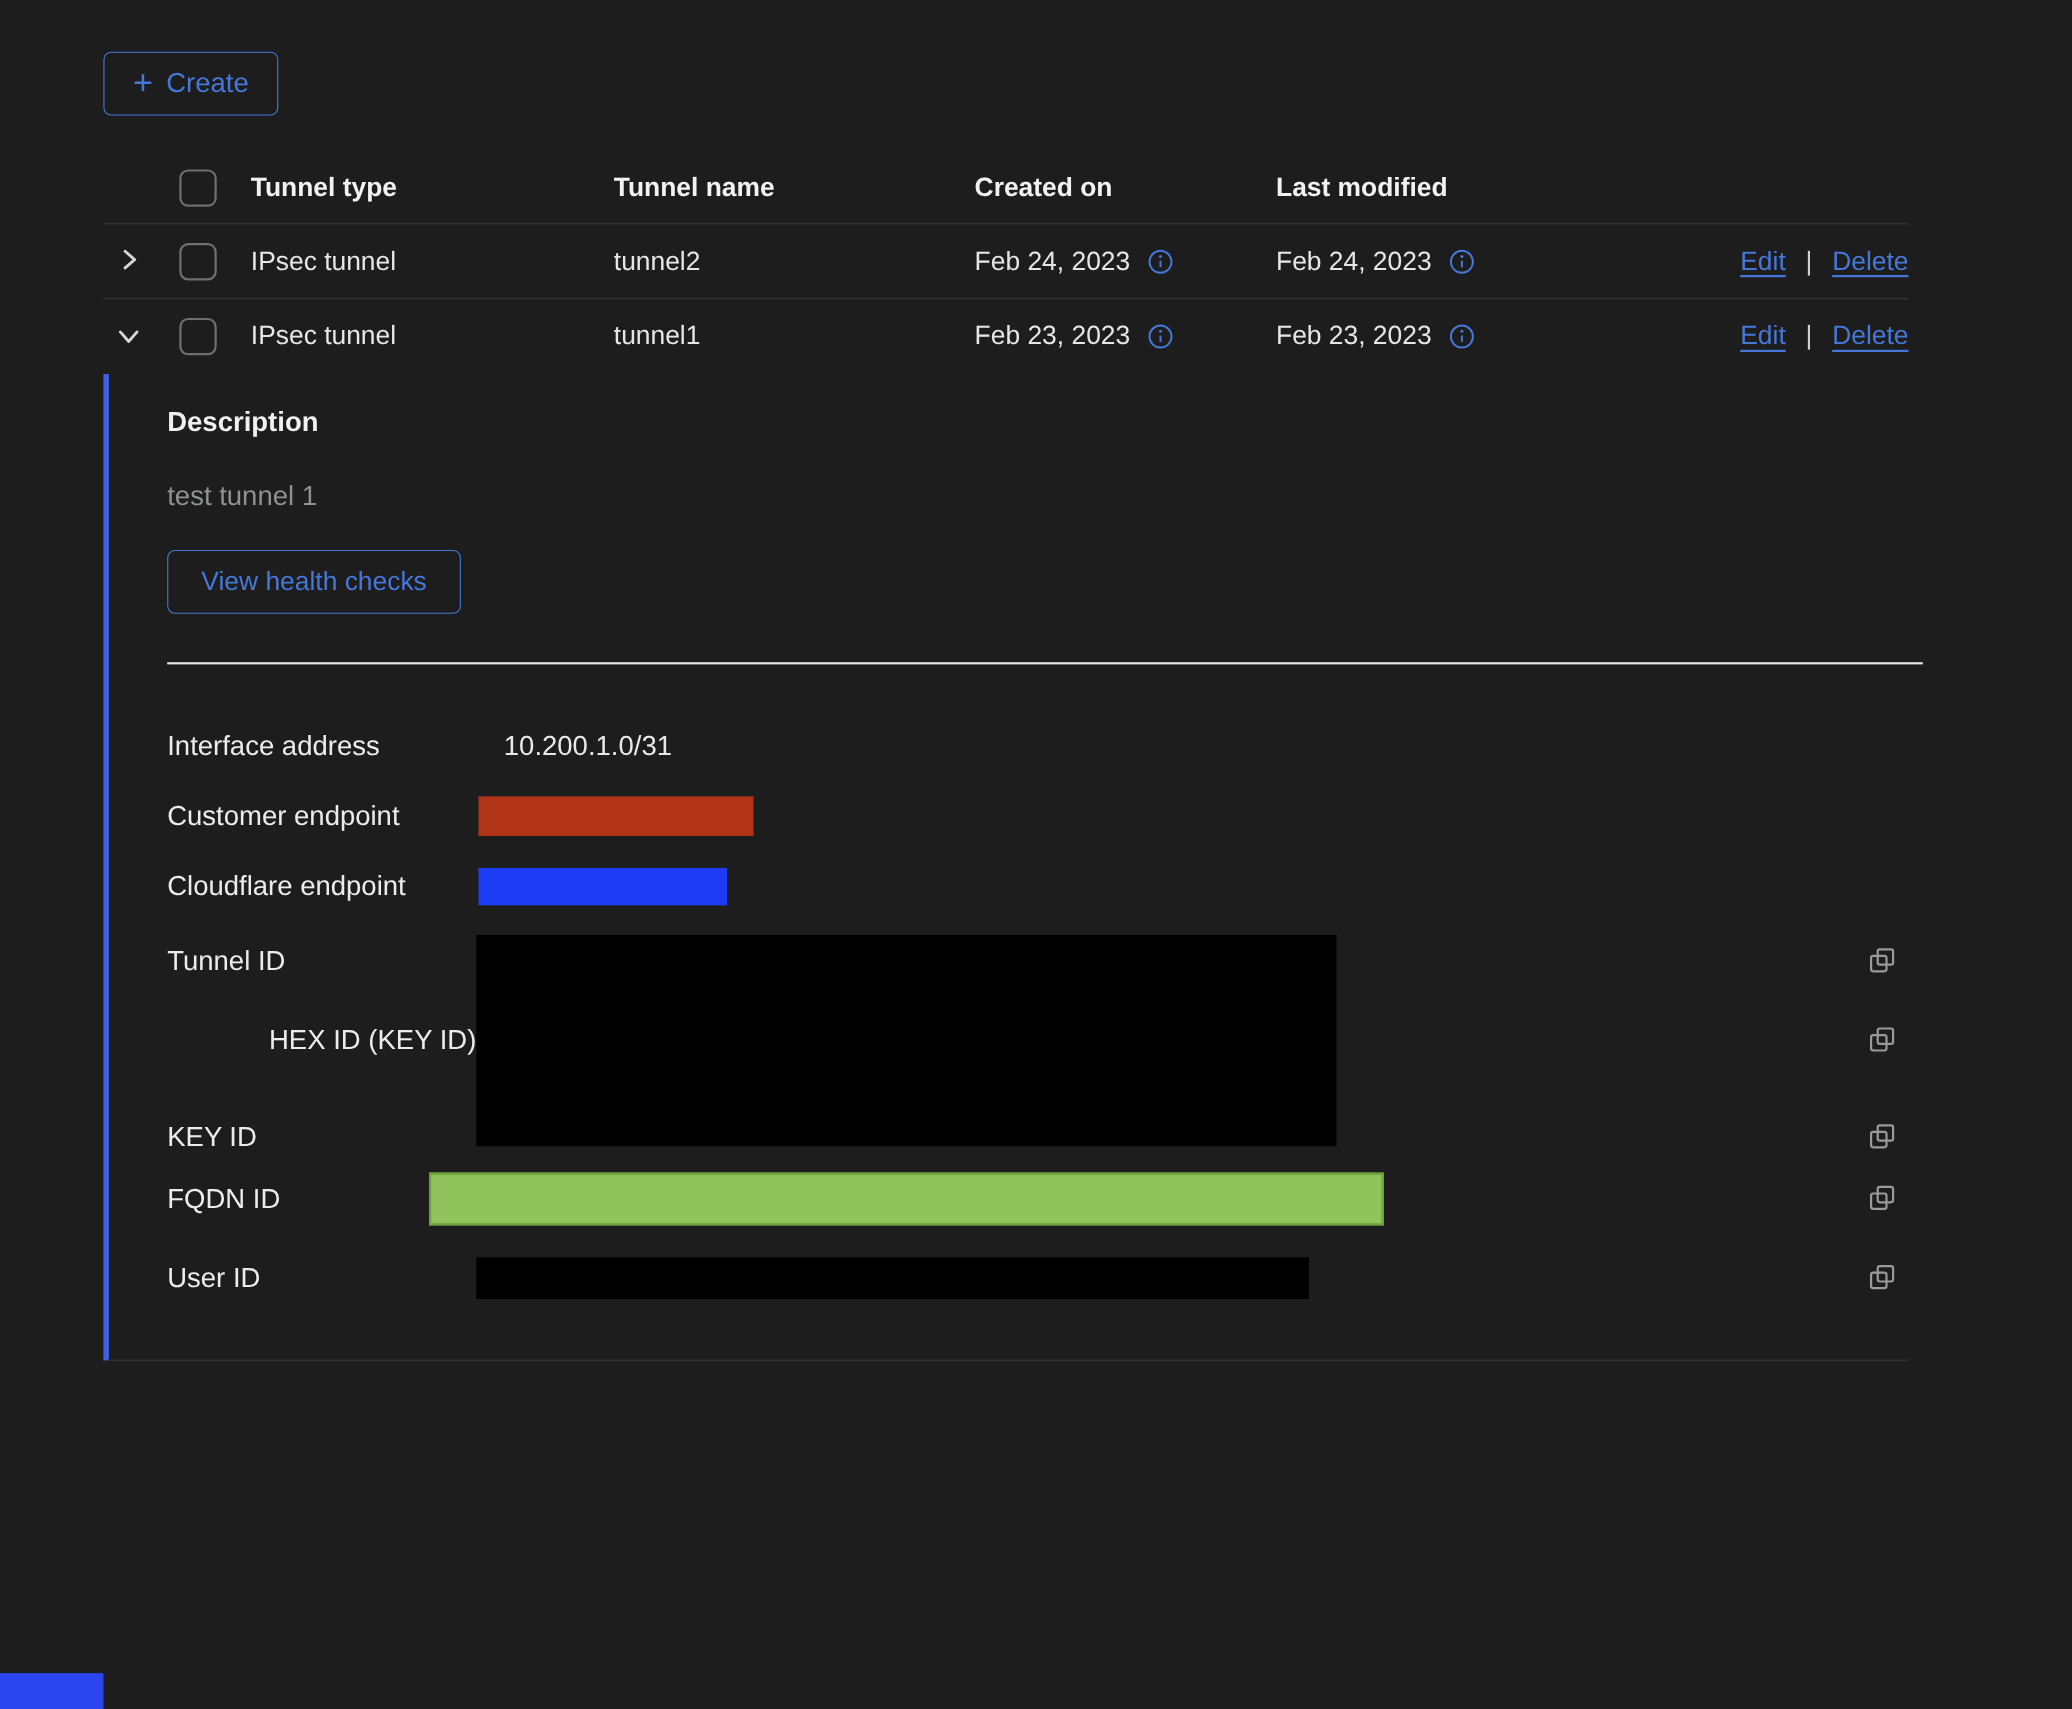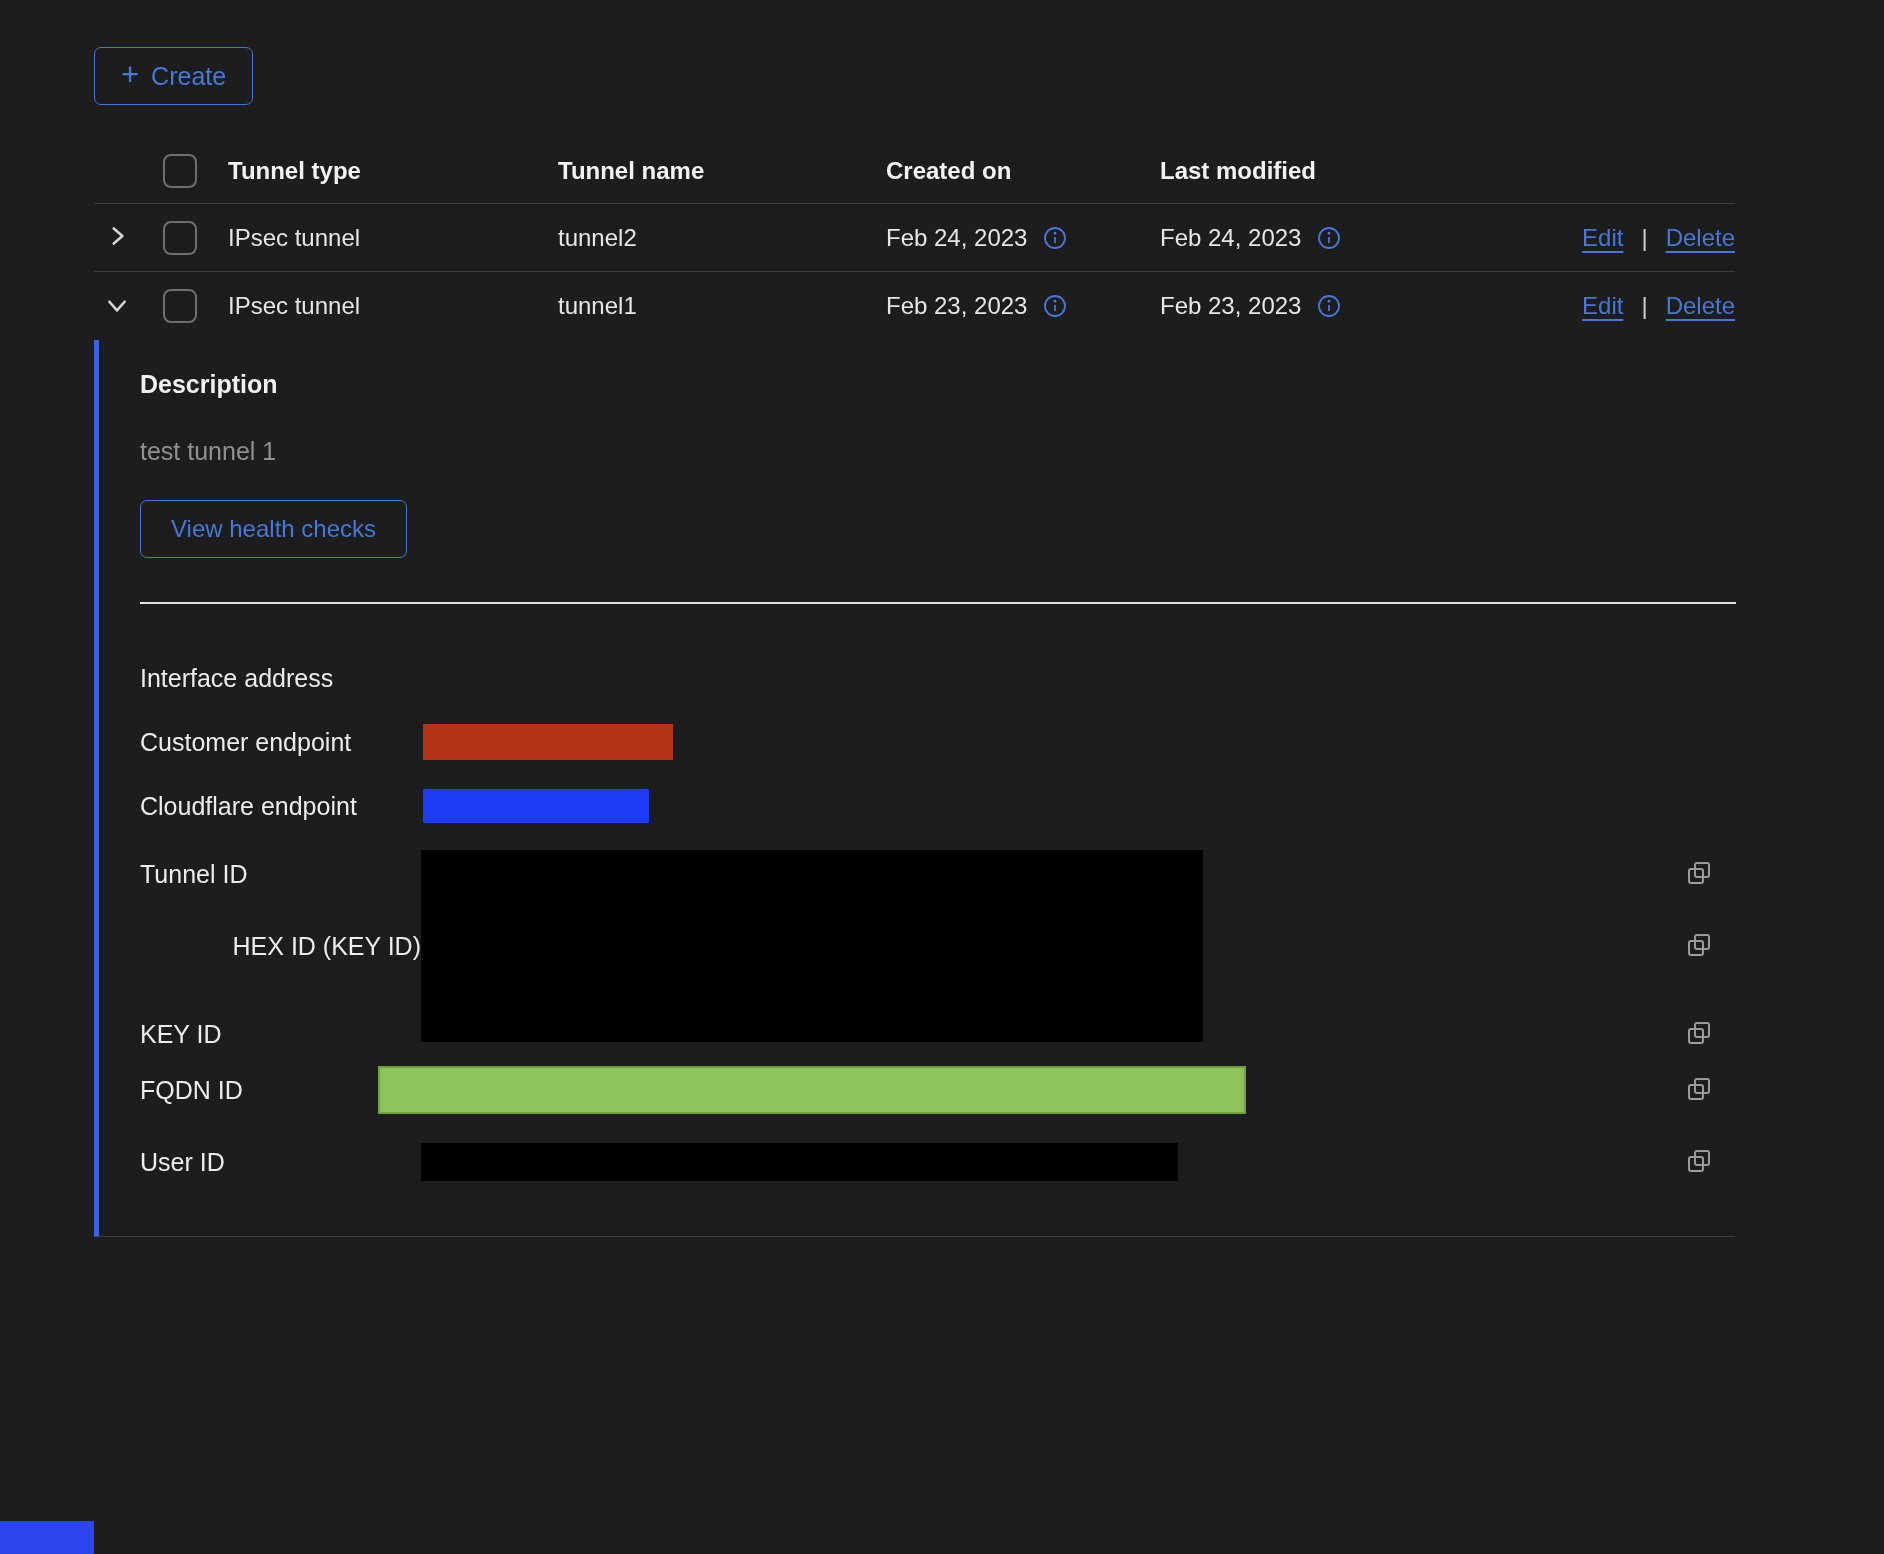--- a/index.html
+++ b/index.html
@@ -75,21 +75,21 @@
   }
   .pipe { color: #d0d0d0; font-size: 24px; margin: 0 8px; }
 
   
   .expanded-panel {
     position: absolute;
     left: 94px; top: 340px;
     width: 1641px; height: 897px;
     border-left: 5px solid var(--expanded-bar-blue, #3e62e6);
     border-bottom: 1px solid #3a3b3c;
-    padding-left: 41px;
+    padding-left: 53px;
   }
   .desc-label { padding-top: 30px; font-size: 25px; font-weight: 700; color: #f0f0f0; }
   .desc-value { margin-top: 38px; font-size: 25px; color: #8f9091; }
   .health-btn {
     margin-top: 34px; height: 58px; padding: 0 30px;
     display: inline-flex; align-items: center;
     background: transparent;
     border: 1.5px solid var(--accent-blue, #4678d9);
     border-radius: 7px;
     color: var(--accent-blue, #4678d9);
@@ -243,20 +243,21 @@
   </div>
 
   <div class="expanded-panel">
     <div class="desc-label">Description</div>
     <div class="desc-value">test tunnel 1</div>
     <button class="health-btn">View health checks</button>
     <div class="divider"></div>
 
     <div class="detail-grid">
       <div class="field-label r1">Interface address</div>
+      <div class="field-value r1">10.200.1.0/31</div>
 
       <div class="field-label r2">Customer endpoint</div>
       <div class="redact block-red r2"></div>
 
       <div class="field-label r3">Cloudflare endpoint</div>
       <div class="redact block-epblue r3"></div>
 
       <div class="field-label r4">Tunnel ID</div>
       <div class="redact block-big"></div>
       <button class="copy-btn r4">

